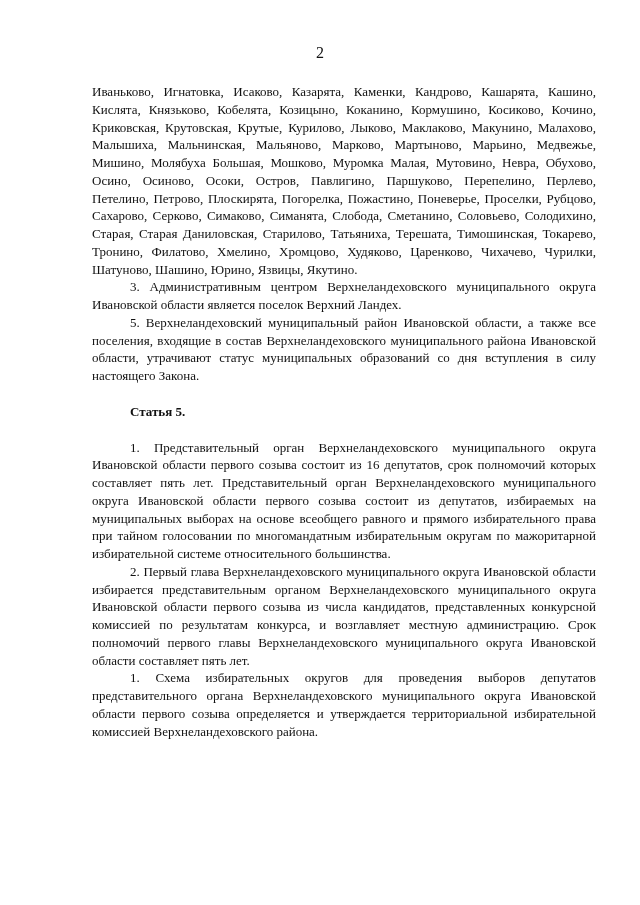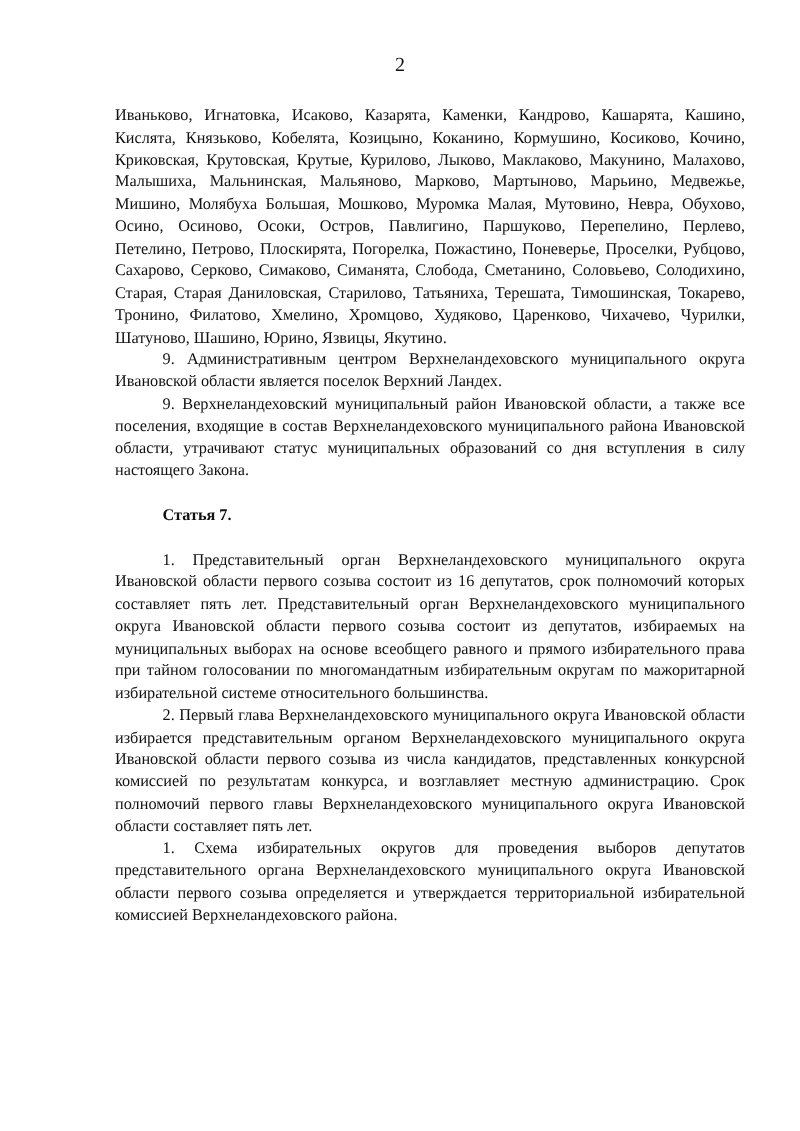--- a/index.html
+++ b/index.html
@@ -25,24 +25,24 @@
   .gap-2 { height: 18px; }
 </style>
 </head>
 <body>
 
 <div class="page">
   <div class="page-number">2</div>
 
   <div class="body-text">
     <p>Иваньково, Игнатовка, Исаково, Казарята, Каменки, Кандрово, Кашарята, Кашино, Кислята, Князьково, Кобелята, Козицыно, Коканино, Кормушино, Косиково, Кочино, Криковская, Крутовская, Крутые, Курилово, Лыково, Маклаково, Макунино, Малахово,  Малышиха, Мальнинская, Мальяново, Марково, Мартыново, Марьино, Медвежье, Мишино, Молябуха Большая, Мошково, Муромка Малая, Мутовино, Невра, Обухово, Осино, Осиново, Осоки, Остров, Павлигино, Паршуково, Перепелино, Перлево, Петелино, Петрово, Плоскирята, Погорелка, Пожастино, Поневерье, Проселки, Рубцово, Сахарово, Серково, Симаково, Симанята, Слобода, Сметанино, Соловьево, Солодихино, Старая, Старая Даниловская, Старилово, Татьяниха, Терешата, Тимошинская, Токарево, Тронино, Филатово, Хмелино, Хромцово, Худяково, Царенково, Чихачево, Чурилки, Шатуново, Шашино, Юрино, Язвицы, Якутино.</p>
-    <p class="indent">9. Административным центром Верхнеландеховского муниципального округа Ивановской области является поселок Верхний Ландех.</p>
-    <p class="indent">9. Верхнеландеховский муниципальный район Ивановской области, а также все поселения, входящие в состав Верхнеландеховского муниципального района Ивановской области, утрачивают статус муниципальных образований со дня вступления в силу настоящего Закона.</p>
+    <p class="indent">3. Административным центром Верхнеландеховского муниципального округа Ивановской области является поселок Верхний Ландех.</p>
+    <p class="indent">5. Верхнеландеховский муниципальный район Ивановской области, а также все поселения, входящие в состав Верхнеландеховского муниципального района Ивановской области, утрачивают статус муниципальных образований со дня вступления в силу настоящего Закона.</p>
 
     <div class="gap-1"></div>
-    <p class="article-heading">Статья 7.</p>
+    <p class="article-heading">Статья 5.</p>
     <div class="gap-2"></div>
 
     <p class="indent">1. Представительный орган Верхнеландеховского муниципального округа Ивановской области первого созыва состоит из 16 депутатов, срок полномочий которых составляет пять лет. Представительный орган Верхнеландеховского муниципального округа Ивановской области первого созыва состоит из депутатов, избираемых на муниципальных выборах на основе всеобщего равного и прямого избирательного права при тайном голосовании по многомандатным избирательным округам по мажоритарной избирательной системе относительного большинства.</p>
     <p class="indent">2. Первый глава Верхнеландеховского муниципального округа Ивановской области избирается представительным органом Верхнеландеховского муниципального округа Ивановской области первого созыва из числа кандидатов, представленных конкурсной комиссией по результатам конкурса, и возглавляет местную администрацию. Срок полномочий первого главы Верхнеландеховского муниципального округа Ивановской области составляет пять лет.</p>
     <p class="indent">1. Схема избирательных округов для проведения выборов депутатов представительного органа Верхнеландеховского муниципального округа Ивановской области первого созыва определяется и утверждается территориальной избирательной комиссией Верхнеландеховского района.</p>
   </div>
 </div>
 
 </body></html>

